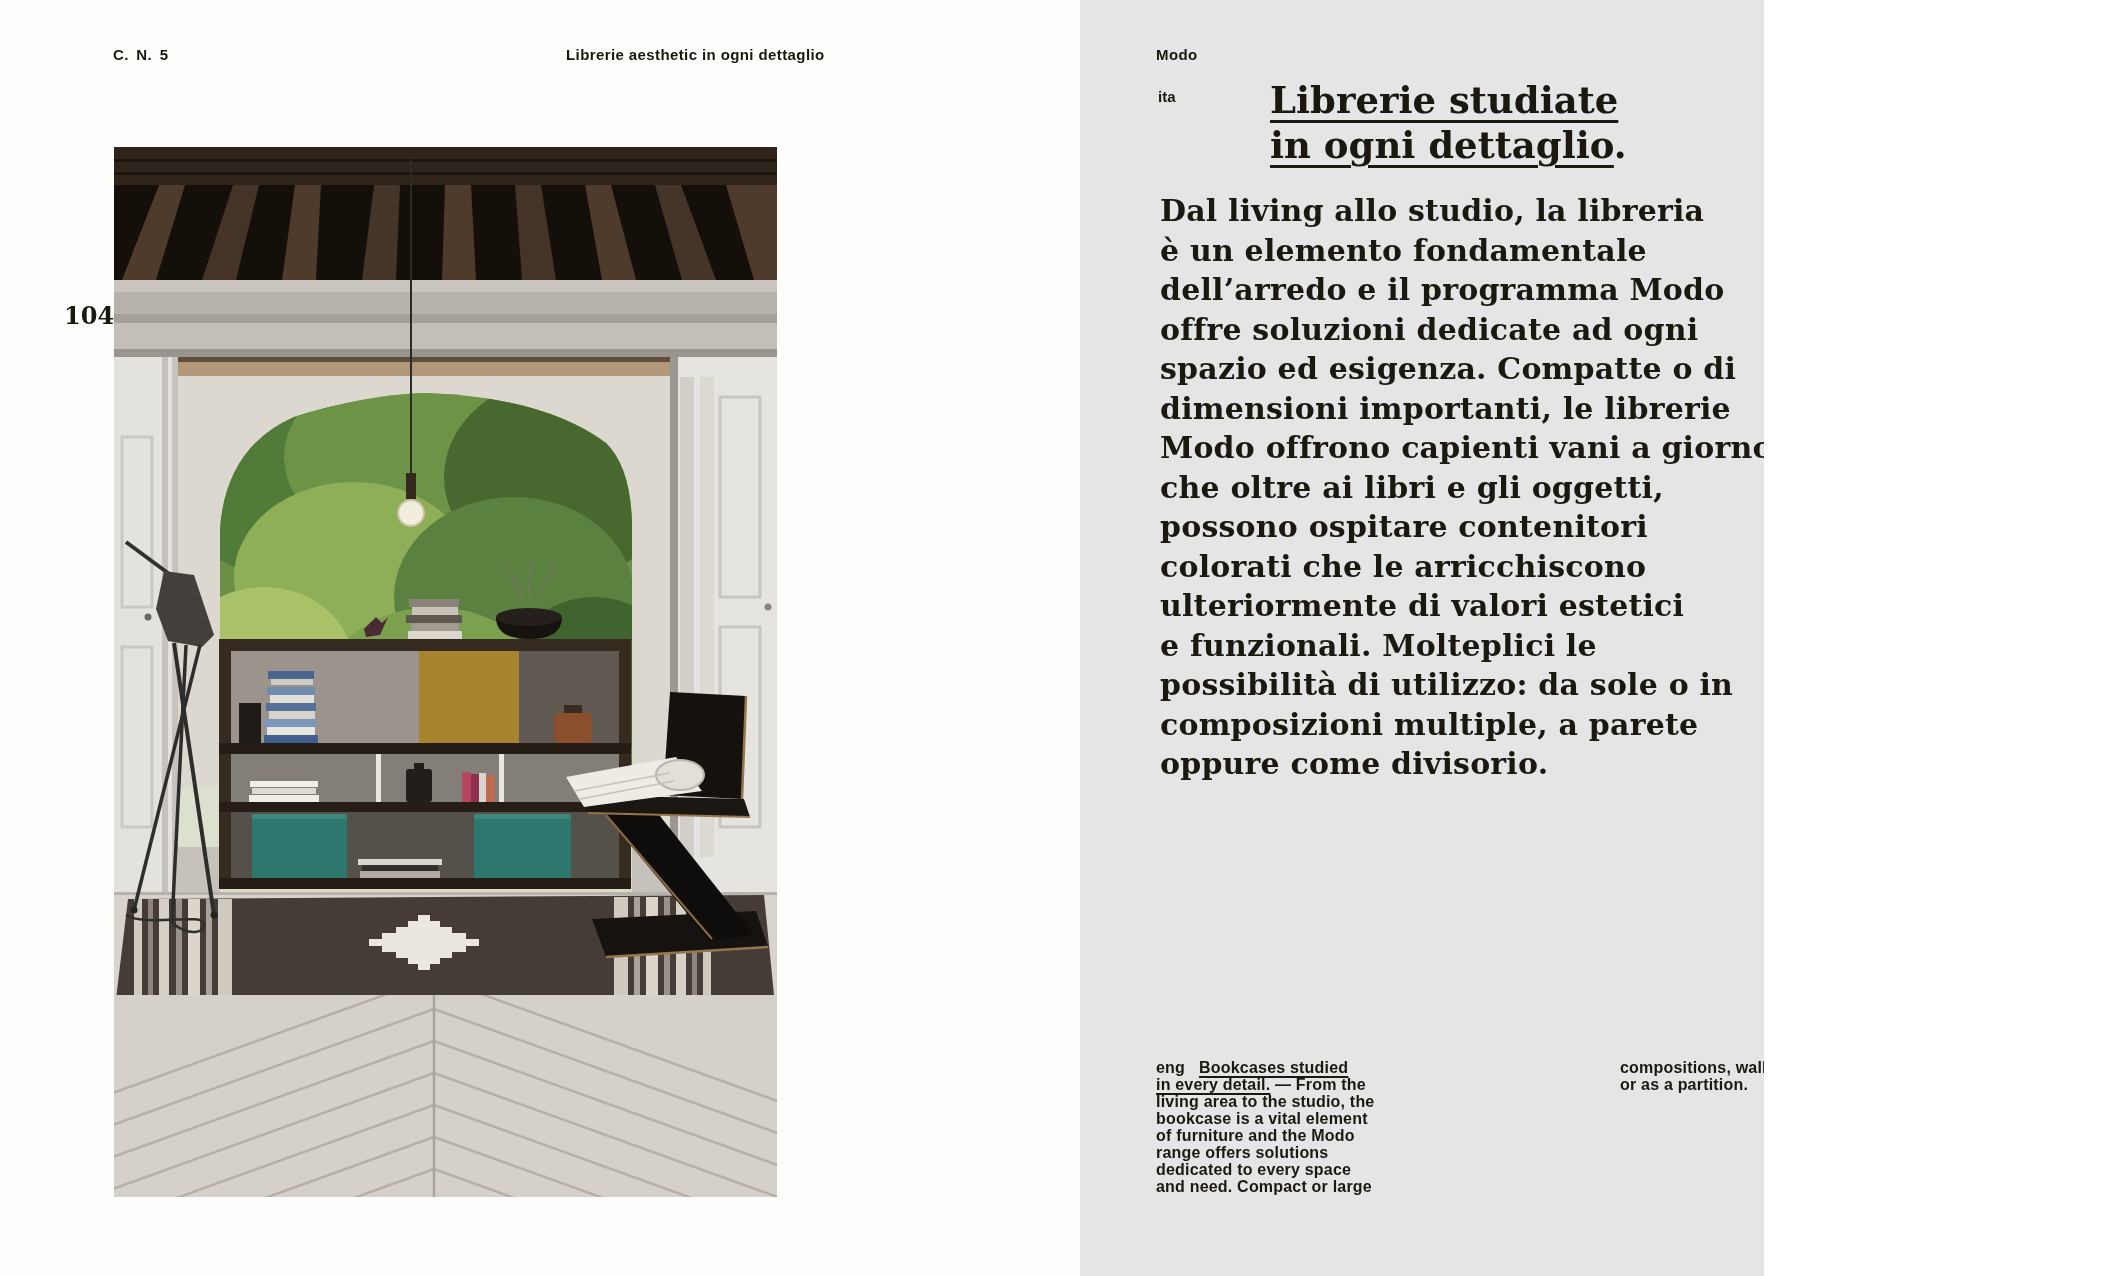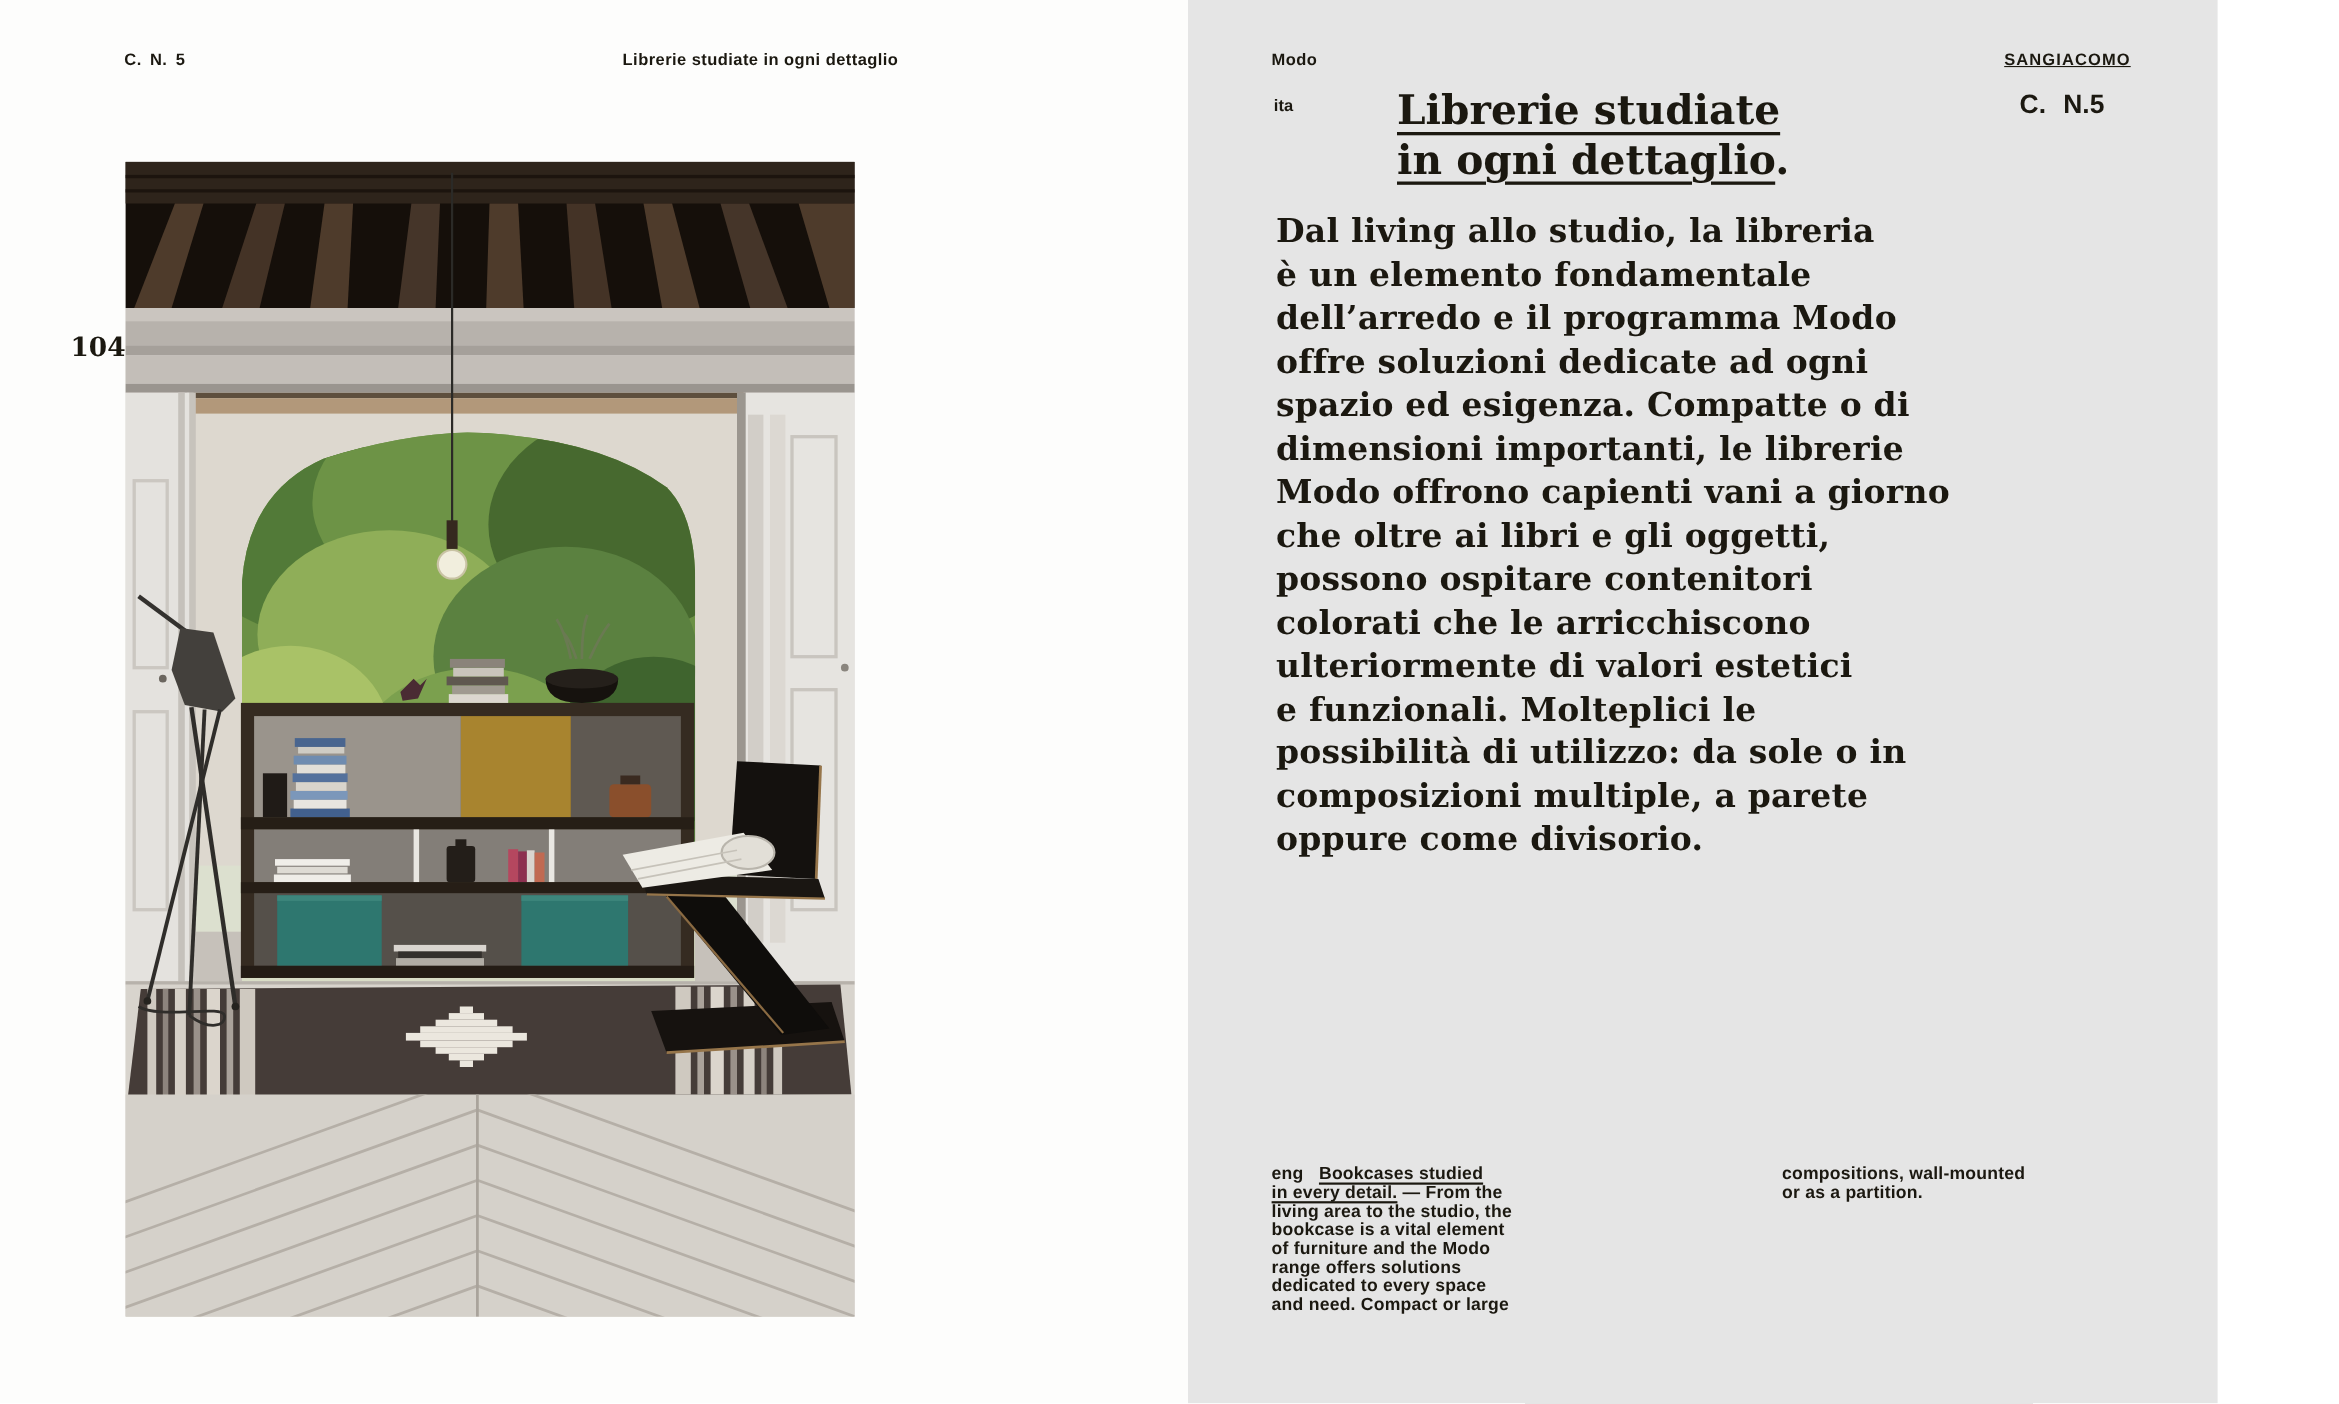--- a/index.html
+++ b/index.html
@@ -1,16 +1,16 @@
 <!DOCTYPE html>
 <html><head>
 <meta charset="utf-8">
 <style>
   html,body{margin:0;padding:0;background:#ffffff;}
-  .canvas{position:relative;width:2016px;height:1276px;overflow:hidden;background:#ffffff;
+  .canvas{position:relative;width:1764px;height:1276px;overflow:hidden;background:#ffffff;
           font-family:"Liberation Sans",sans-serif;color:#1b1810;}
   .page{position:absolute;top:0;height:1276px;}
   .page-left{left:0;width:1080px;background:#fdfdfc;}
   .page-right{left:1080px;width:1046px;background:#e5e5e5;}
   .abs{position:absolute;}
   .hdr{font-size:15px;font-weight:700;letter-spacing:.4px;white-space:nowrap;}
   .code-sp{word-spacing:3px;}
   .pagenum{font-family:"DejaVu Serif","Liberation Serif",serif;font-weight:700;font-size:24px;}
   .brand{letter-spacing:1px;}
   .big-code{font-size:24px;font-weight:700;word-spacing:9px;white-space:nowrap;}
@@ -25,21 +25,21 @@
   .eng-spacer{display:inline-block;width:14px;}
   svg{display:block;}
 </style>
 </head>
 <body>
 
 <div class="canvas">
 
   <section class="page page-left">
     <div class="abs hdr code-sp" style="left:113px;top:46px;">C. N. 5</div>
-    <div class="abs hdr" style="left:566px;top:46px;">Librerie studiate in ogni dettaglio</div>
+    <div class="abs hdr" style="left:566px;top:46px;">Librerie aesthetic in ogni dettaglio</div>
     <div class="abs pagenum" style="left:64px;top:301px;">104</div>
 
     <svg class="abs" style="left:114px;top:147px;" width="663" height="1050" viewBox="0 0 663 1050">
 
       <rect x="0" y="0" width="663" height="1050" fill="#d6d3ce"></rect>
 
       <g>
         <rect x="0" y="0" width="663" height="133" fill="#150f0a"></rect>
         <rect x="0" y="0" width="663" height="38" fill="#2e241b"></rect>
         <rect x="0" y="12" width="663" height="3" fill="#1c140e"></rect>

